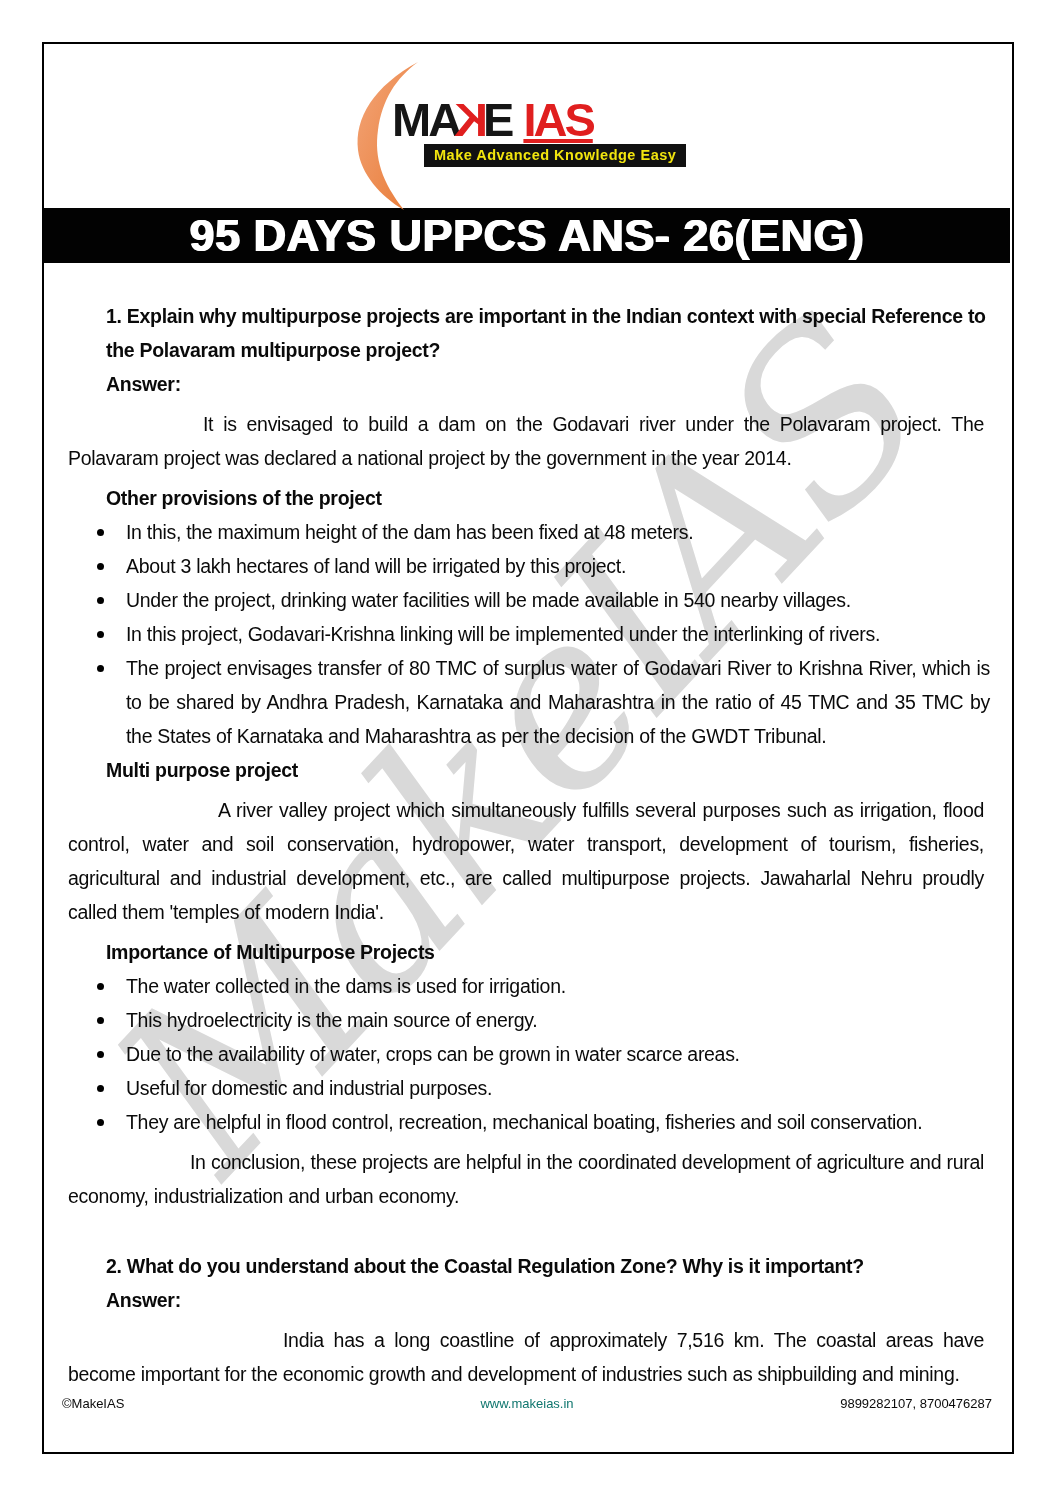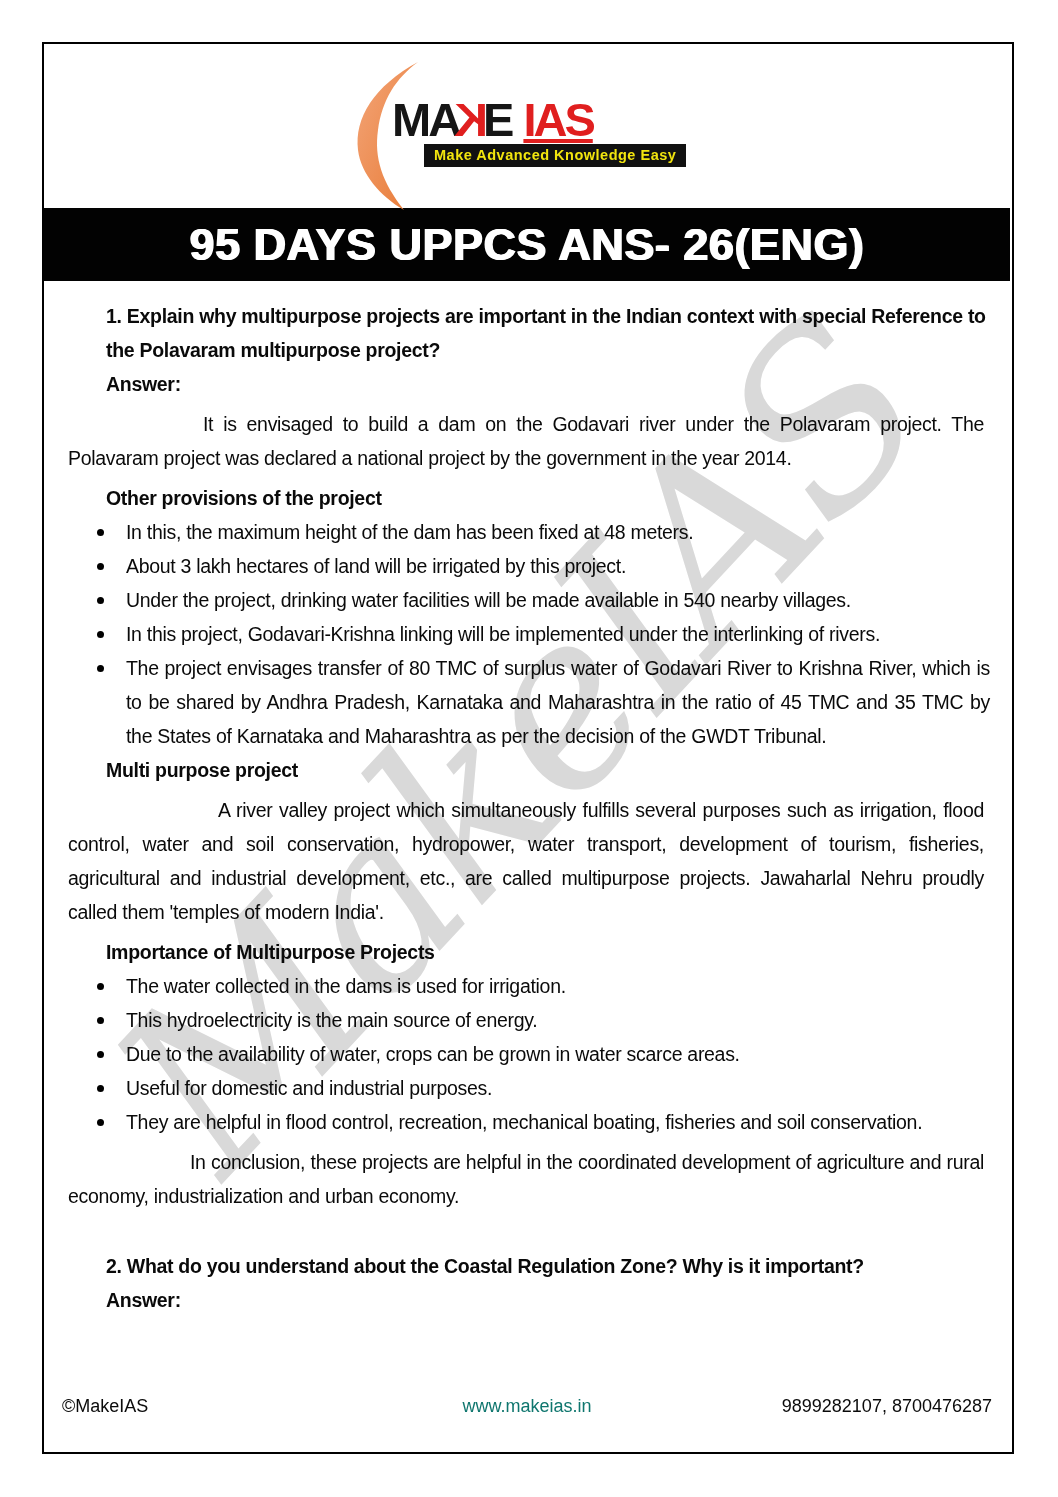--- a/index.html
+++ b/index.html
@@ -89,21 +89,21 @@
     padding: 3px 10px 4px 10px;
     white-space: nowrap;
   }
 
   
   .banner {
     position: absolute;
     left: 44px;
     top: 208px;
     width: 966px;
-    height: 73px;
+    height: 55px;
     background: #020202;
     z-index: 1;
     display: flex;
     align-items: center;
     justify-content: center;
   }
   .banner .title {
     color: #ffffff;
     font-size: 45px;
     font-weight: 900;
@@ -153,21 +153,21 @@
   .q2-block { margin-top: 36px; }
 
   
   .footer {
     position: absolute;
     left: 62px;
     top: 1396px;
     width: 930px;
     display: flex;
     align-items: flex-start;
-    font-size: 18px;
+    font-size: 13px;
     z-index: 1;
   }
   .footer > * { flex: 1; }
   .footer .center { text-align: center; }
   .footer .right { text-align: right; }
   .footer a {
     color: #0f766e;
     cursor: pointer;
     margin-top: 48px;
   }
@@ -223,20 +223,21 @@
     <li><span>This hydroelectricity is the main source of energy.</span></li>
     <li><span>Due to the availability of water, crops can be grown in water scarce areas.</span></li>
     <li><span>Useful for domestic and industrial purposes.</span></li>
     <li><span>They are helpful in flood control, recreation, mechanical boating, fisheries and soil conservation.</span></li>
   </ul>
 
   <p class="ind-120">In conclusion, these projects are helpful in the coordinated development of agriculture and rural economy, industrialization and urban economy.</p>
 
   <div class="h q2-block">2. What do you understand about the Coastal Regulation Zone? Why is it important?</div>
   <div class="h">Answer:</div>
+  <p class="ind-215">India has a long coastline of approximately 7,516 km. The coastal areas have become important for the economic growth and development of industries such as shipbuilding and mining.</p>
 
 </div>
 
 <div class="footer">
   <span>©MakeIAS</span>
   <span class="center"><a>www.makeias.in</a></span>
   <span class="right">9899282107, 8700476287</span>
 </div>
 
 </body></html>

